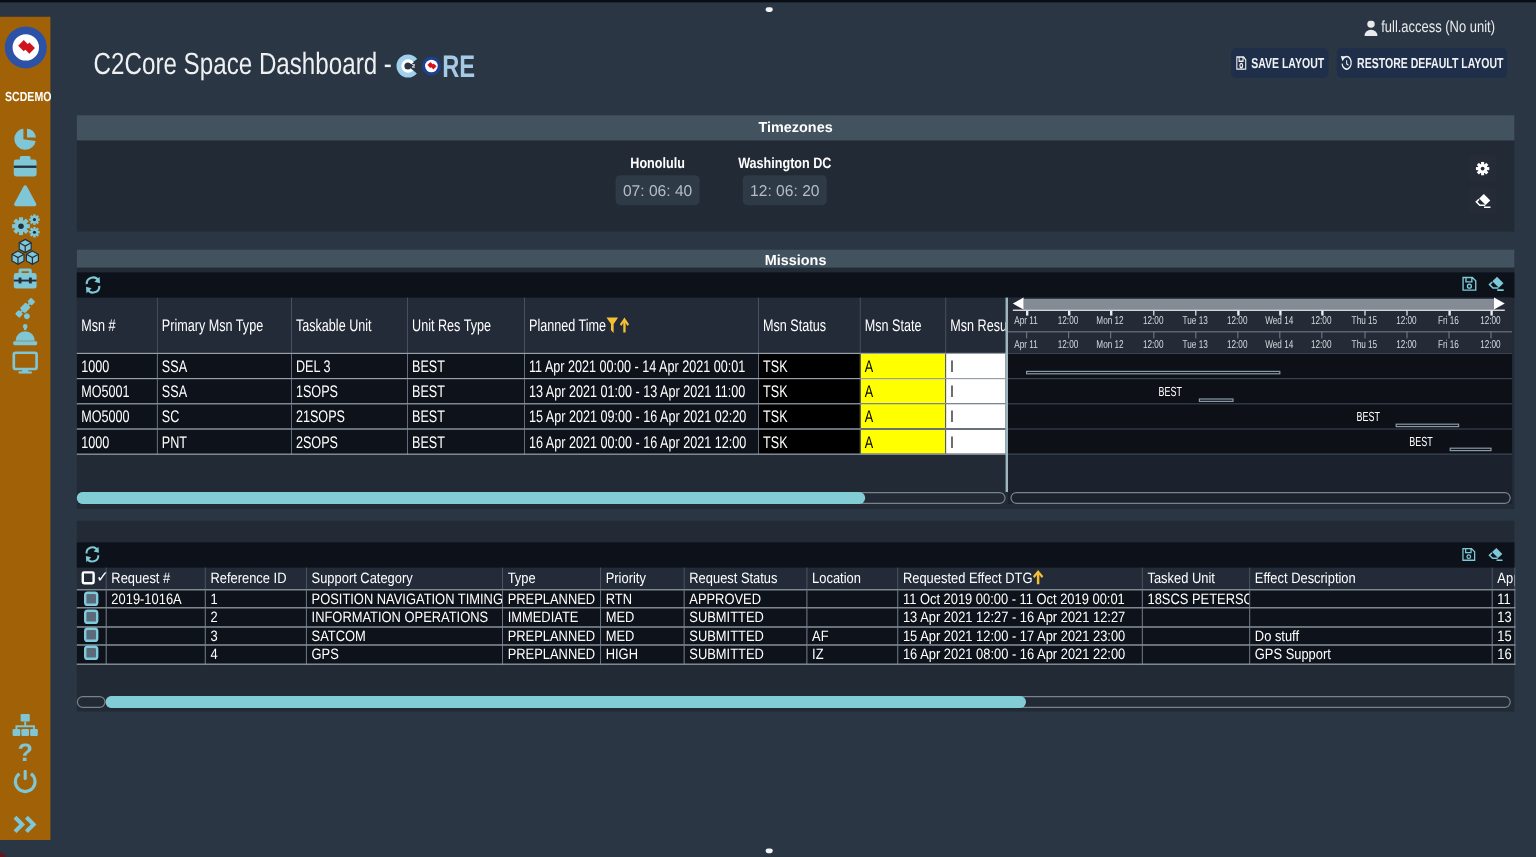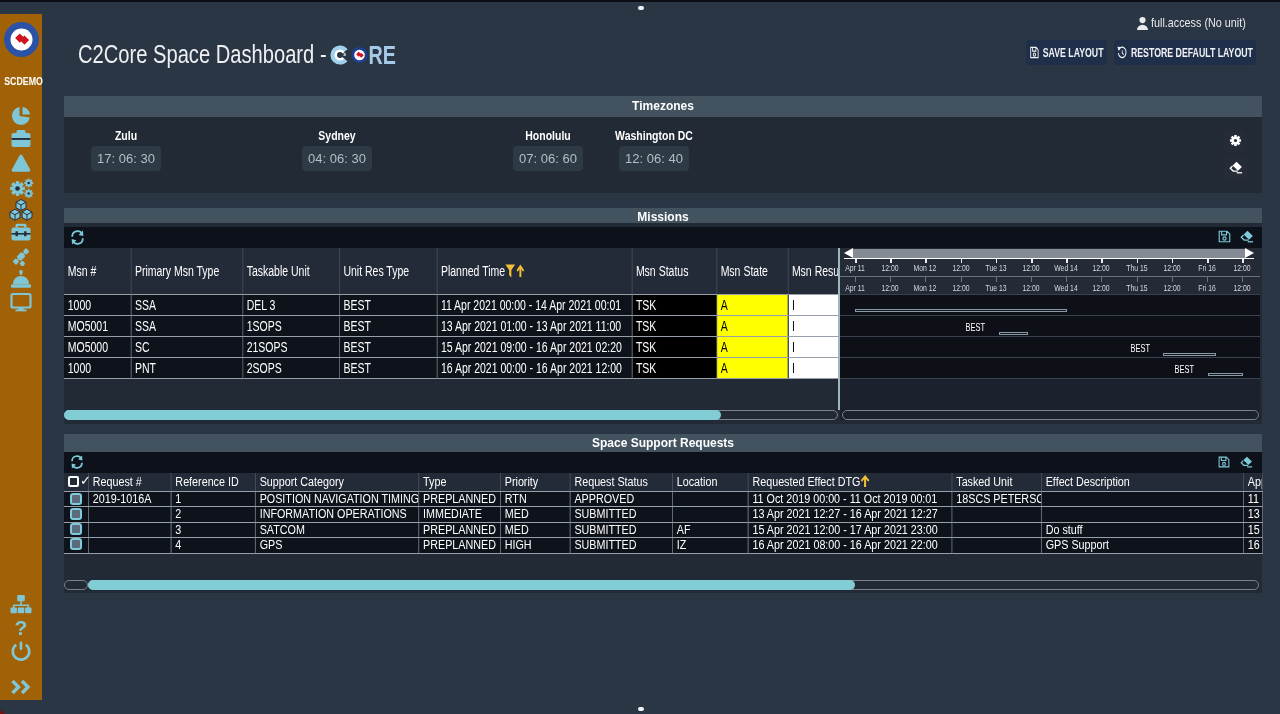--- a/index.html
+++ b/index.html
@@ -228,35 +228,27 @@
           <path d="M 8 4.8 V 8.2 L 10.4 9.6" stroke-width="1.3"></path>
         </g>
         <path fill="#f0f2f4" d="M 0.3 0.8 L 6 1.2 L 2.6 5.8 Z"></path>
       </svg>
       <span>RESTORE DEFAULT LAYOUT</span>
     </span>
   </div>
 
 <div class="abs panel" style="top:96px; height:97px;">
   <div class="ph" style="height:21px; line-height:21px;">Timezones</div>
-  <div class="abs tzitem" style="left:9px;">
-      <div class="city">Zulu</div>
-      <div class="clock">17: 06: 30</div>
-    </div>
-  <div class="abs tzitem" style="left:220px;">
-      <div class="city">Sydney</div>
-      <div class="clock">04: 06: 30</div>
-    </div>
   <div class="abs tzitem" style="left:431px;">
       <div class="city">Honolulu</div>
-      <div class="clock">07: 06: 60</div>
+      <div class="clock">07: 06: 40</div>
     </div>
   <div class="abs tzitem" style="left:537px;">
       <div class="city">Washington DC</div>
-      <div class="clock">12: 06: 40</div>
+      <div class="clock">12: 06: 20</div>
     </div>
   <div class="abs sqbtn" style="top:33px;">
     <svg width="15" height="15" viewBox="0 0 20 20">
         <g transform="translate(10,10)" fill="#fff">
           <circle r="5.2"></circle>
           <rect x="-1.7" y="-7.4" width="3.4" height="14.8"></rect>
           <rect x="-1.7" y="-7.4" width="3.4" height="14.8" transform="rotate(45)"></rect>
           <rect x="-1.7" y="-7.4" width="3.4" height="14.8" transform="rotate(90)"></rect>
           <rect x="-1.7" y="-7.4" width="3.4" height="14.8" transform="rotate(135)"></rect>
           <circle r="2.1" fill="#252c38"></circle>
@@ -431,21 +423,20 @@
       <div class="gbar" style="left:323px; top:105px; width:53px;"></div>
       <div class="gbest" style="left:354px; top:115px;">BEST</div>
       <div class="gbar" style="left:368px; top:125px; width:35px;"></div>
     </div>
   <div class="abs sb" style="left:0; top:202px; width:774px;"></div>
   <div class="abs sbthumb" style="left:0; top:202px; width:657px;"></div>
   <div class="abs sb" style="left:778px; top:202px; width:417px;"></div>
 </div>
 
 <div class="abs panel" style="top:434px; height:159px;">
-  <div class="ph" style="height:18px; line-height:18px;">Space Support Requests</div>
   <div class="toolbar" style="top:18px;">
     <svg class="abs" style="left:6px; top:3px;" width="14" height="14" viewBox="0 0 16 16">
         <g fill="none" stroke="#7ec9d8" stroke-width="1.9">
           <path d="M2.4 7.2 A 5.6 5.6 0 0 1 13 4.4"></path>
           <path d="M13.6 8.8 A 5.6 5.6 0 0 1 3 11.6"></path>
         </g>
         <path fill="#7ec9d8" d="M13.8 0.6 L14.2 6.4 L9.2 5.2 Z"></path>
         <path fill="#7ec9d8" d="M2.2 15.4 L1.8 9.6 L6.8 10.8 Z"></path>
       </svg>
     <svg class="abs" style="left:1154px; top:4px;" width="12" height="12" viewBox="0 0 16 16">

